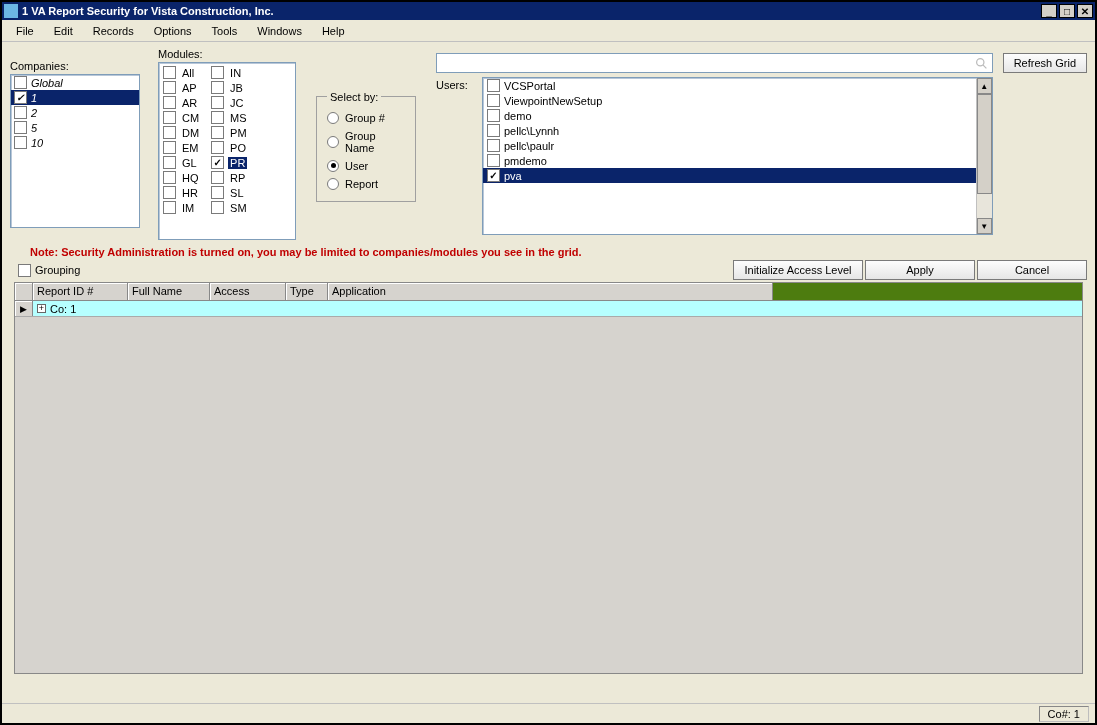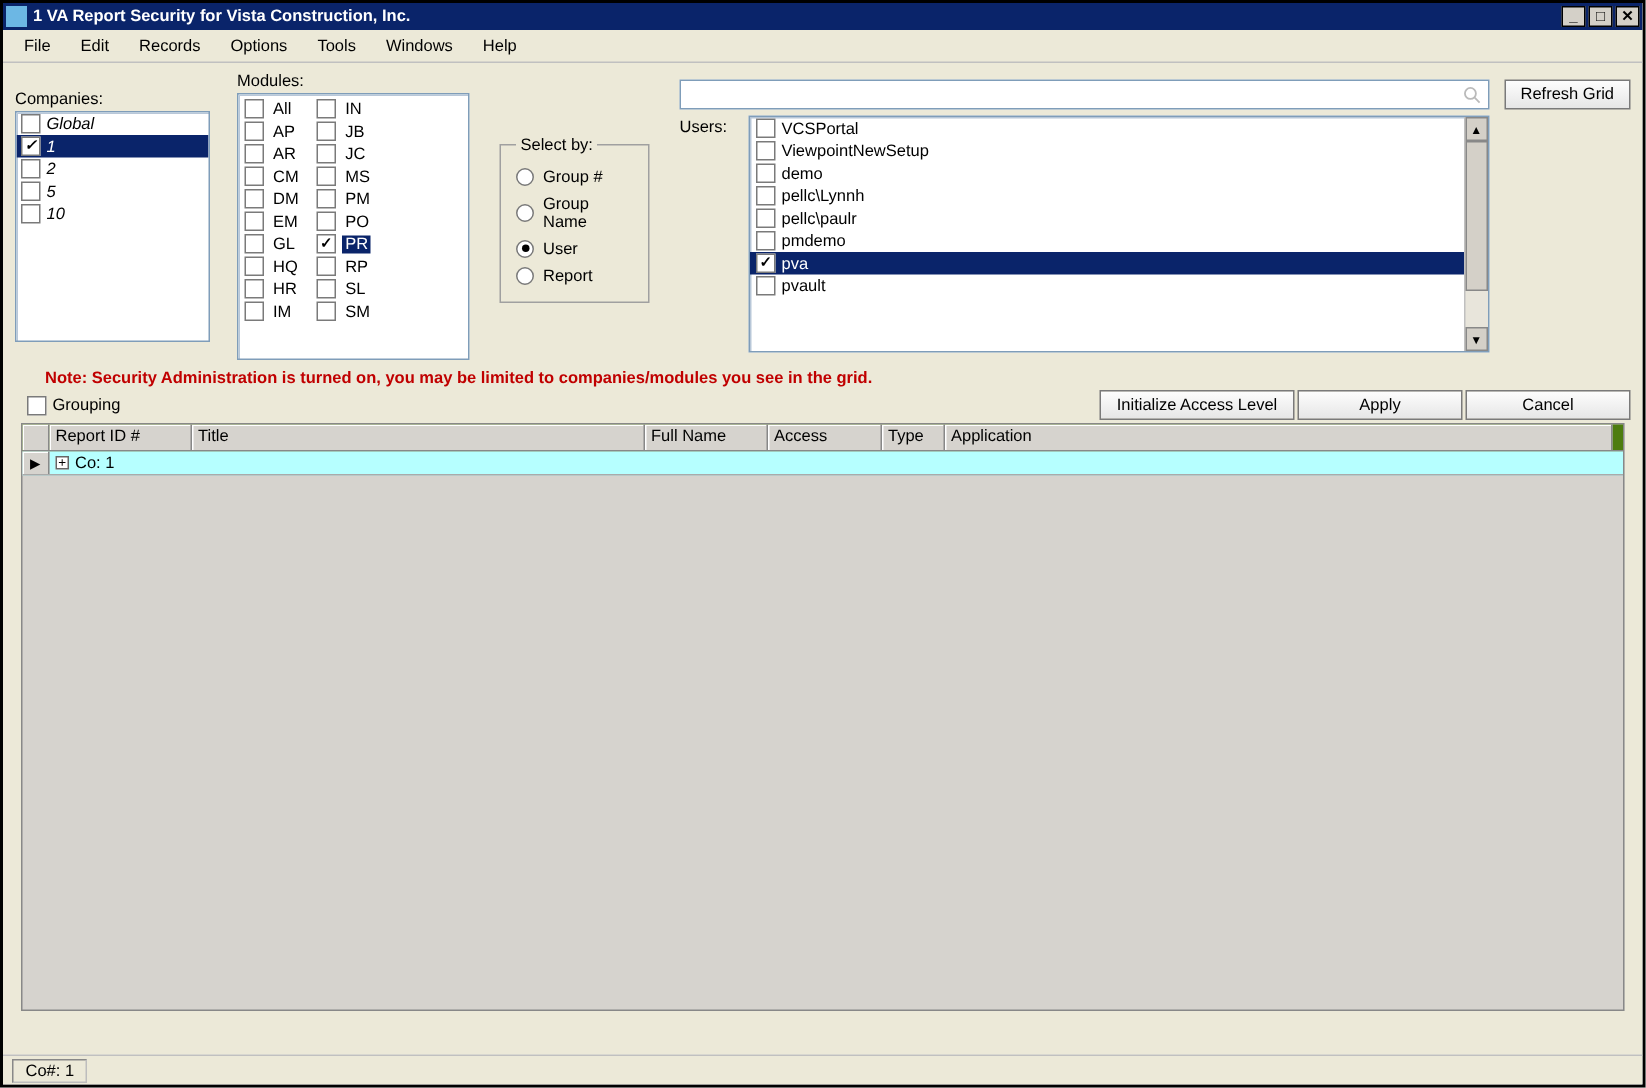--- a/index.html
+++ b/index.html
@@ -73,21 +73,21 @@
     margin-bottom: 2px;
   }
   .listbox {
     background: #fff;
     border: 1px solid #7f9db9;
     border-top-color:#7f9db9;
     box-shadow: inset 1px 1px 0 #b8c7d8;
     overflow: auto;
   }
   .listbox.companies { width: 130px; height: 154px; font-style: italic; }
-  .listbox.modules   { width: 155px; height: 178px; padding: 2px 4px; }
+  .listbox.modules   { width: 138px; height: 178px; padding: 2px 4px; }
   .listbox .row {
     display: flex;
     align-items: center;
     padding: 1px 3px;
     white-space: nowrap;
   }
   .chk {
     width: 13px; height: 13px;
     border: 1px solid #7a7a7a;
     background: #fff;
@@ -169,21 +169,21 @@
   .grid-row .indicator {
     width:18px; background:#d6d3ce; border-right:1px solid #888;
     display:flex; align-items:center; justify-content:center; font-size:9px;
     box-shadow: inset 0 1px 0 #fff, inset 1px 0 0 #fff;
   }
   .grid-row .cell { padding:1px 4px; display:flex; align-items:center; gap:4px;}
   .expander { width:9px; height:9px; border:1px solid #666; background:#fff; display:inline-flex; align-items:center; justify-content:center; font-size:9px; line-height:1;}
   .statusbar {
     position:absolute; left:0; right:0; bottom:0; height:20px;
     background:#ece9d8; border-top:1px solid #c0c0c0;
-    display:flex; align-items:center; padding:0 6px;
+    display:flex; align-items:center; justify-content:flex-end; padding:0 6px;
     font-size:11px;
   }
   .statusbar .cell { border:1px solid #bdbdbd; border-top-color:#888; border-left-color:#888; padding:1px 8px; background:#ece9d8;}
 </style>
 </head>
 <body>
 
 <div class="titlebar">
   <span class="icon"></span>
   <span>1 VA Report Security for Vista Construction, Inc.</span>
@@ -382,24 +382,20 @@
                     <span>pellc\paulr</span>
                   </div>
                   <div class="urow">
                     <span class="chk"></span>
                     <span>pmdemo</span>
                   </div>
                   <div class="urow sel">
                     <span class="chk checked"></span>
                     <span>pva</span>
                   </div>
-                  <div class="urow">
-                    <span class="chk"></span>
-                    <span>pvault</span>
-                  </div>
                 </div>
               <div class="scrollbar">
                 <div class="sb-btn">▲</div>
                 <div class="sb-track">
                     <div class="sb-thumb"></div>
                   </div>
                 <div class="sb-btn">▼</div>
               </div>
             </div>
           </div>
@@ -419,21 +415,20 @@
     <span class="spacer"></span>
     <button class="btn" style="min-width:130px">Initialize Access Level</button>
     <button class="btn">Apply</button>
     <button class="btn">Cancel</button>
   </div>
 
   <div class="grid">
     <div class="grid-head" id="grid-head">
       <div class="gh rowhead"></div>
     <div class="gh" style="width: 95px;">Report ID #</div>
-        <div class="gh" style="width: 302px;">Title</div>
         <div class="gh" style="width: 82px;">Full Name</div>
         <div class="gh" style="width: 76px;">Access</div>
         <div class="gh" style="width: 42px;">Type</div>
         <div class="gh" style="width: 445px;">Application</div>
       </div>
     <div class="grid-row">
       <div class="indicator">▶</div>
       <div class="cell">
         <span class="expander">+</span>
         <span>Co: 1</span>

